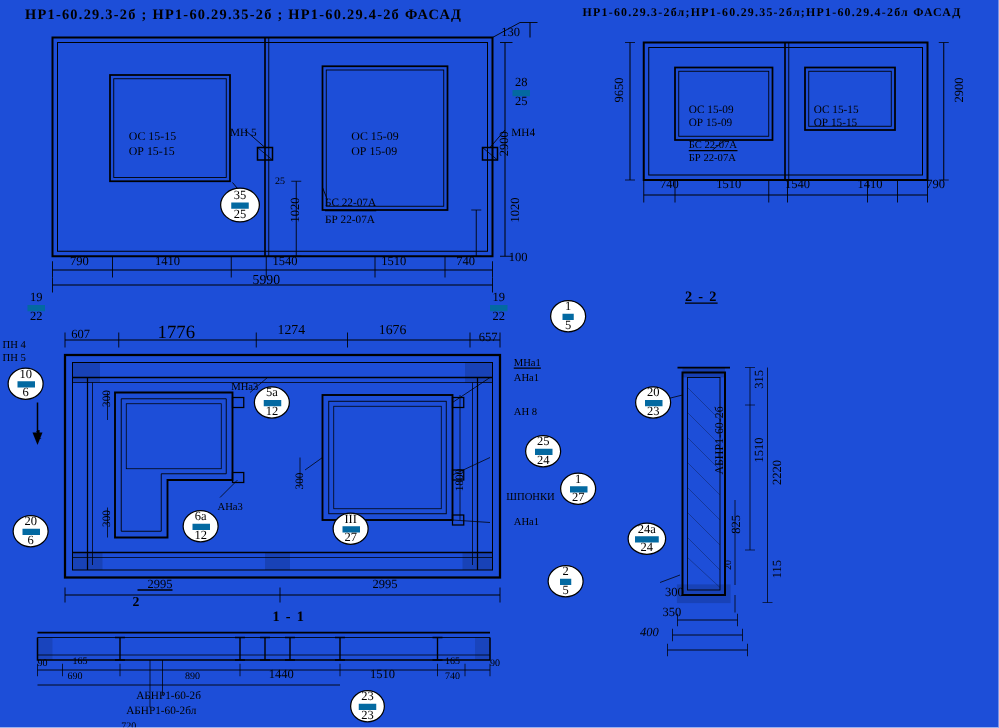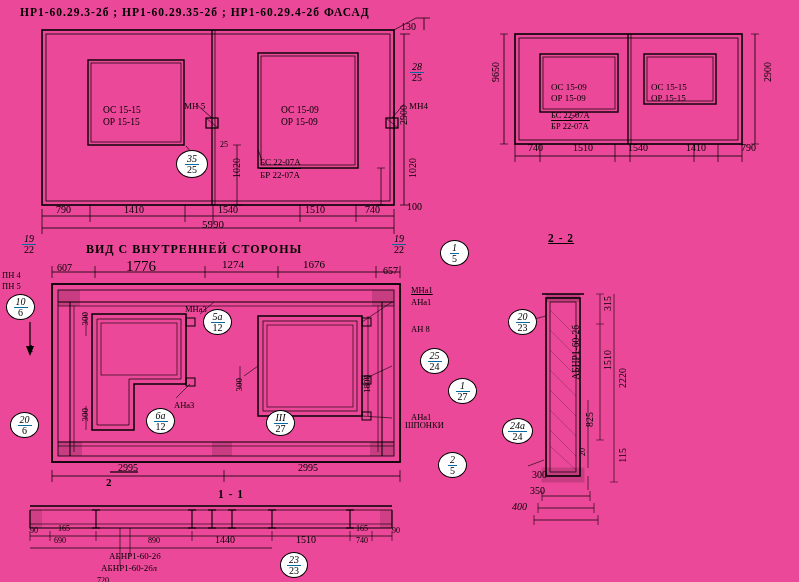--- a/index.html
+++ b/index.html
@@ -9,21 +9,21 @@
   }
   body {
     font-family: "Liberation Serif", serif;
     color: #000000;
   }
   #sheet {
     position: relative;
     width: 799px;
     height: 582px;
     overflow: hidden;
-    background: #ec4899;
+    background: #1d4ed8;
   }
   .abs { position: absolute; }
   .ttl {
     font-family: "Liberation Serif", serif;
     font-weight: bold;
     letter-spacing: 1px;
     white-space: nowrap;
   }
   .lbl {
     font-family: "Liberation Serif", serif;
@@ -38,21 +38,21 @@
     writing-mode: vertical-rl;
     transform: rotate(180deg);
     white-space: nowrap;
   }
   .frac {
     display: inline-block;
     text-align: center;
     line-height: 1.0;
     font-size: 10px;
   }
-  .frac .top { display: block; border-bottom: 1px solid #0369a1; padding: 0 2px; font-style: italic; }
+  .frac .top { display: block; border-bottom: 5px solid #0369a1; padding: 0 2px; }
   .frac .bot { display: block; padding: 0 2px; }
   .ellipse {
     border: 1.3px solid #000;
     border-radius: 50%;
     display: flex;
     align-items: center;
     justify-content: center;
     background: #fff;
   }
   svg { display: block; }
@@ -148,20 +148,21 @@
   <div class="abs dim" style="left:401px; top:21px;">130</div>
   <div class="abs" style="left:410px; top:62px; width:20px;">
     <span class="frac"><span class="top">28</span><span class="bot">25</span></span>
   </div>
   <div class="abs dim vert" style="left:398px; top:105px;">2900</div>
   <div class="abs dim vert" style="left:407px; top:158px;">1020</div>
   <div class="abs dim" style="left:407px; top:201px;">100</div>
   <div class="abs dim vert" style="left:231px; top:158px;">1020</div>
   <div class="abs dim" style="left:220px; top:140px; font-size:8px;">25</div>
 
+  <div class="abs ttl" style="left:466px; top:6px; font-size:9.5px;">НР1-60.29.3-2бл;НР1-60.29.35-2бл;НР1-60.29.4-2бл ФАСАД</div>
 
   <svg class="abs" style="left:460px; top:14px;" width="339" height="190">
     <rect x="55" y="20" width="227" height="110" fill="none" stroke="#000" stroke-width="1.6"></rect>
     <rect x="59" y="24" width="219" height="102" fill="none" stroke="#000" stroke-width="0.8"></rect>
 
     <line x1="168" y1="20" x2="168" y2="130" stroke="#000" stroke-width="1.3"></line>
     <line x1="171" y1="20" x2="171" y2="130" stroke="#000" stroke-width="0.7"></line>
 
     <rect x="80" y="40" width="78" height="58" fill="none" stroke="#000" stroke-width="1.4"></rect>
     <rect x="83" y="43" width="72" height="52" fill="none" stroke="#000" stroke-width="0.7"></rect>
@@ -199,21 +200,20 @@
 
   <div class="abs dim vert" style="left:490px; top:62px;">9650</div>
   <div class="abs dim vert" style="left:762px; top:62px;">2900</div>
 
   <div class="abs dim" style="left:528px; top:142px;">740</div>
   <div class="abs dim" style="left:573px; top:142px;">1510</div>
   <div class="abs dim" style="left:628px; top:142px;">1540</div>
   <div class="abs dim" style="left:686px; top:142px;">1410</div>
   <div class="abs dim" style="left:741px; top:142px;">790</div>
 
-  <div class="abs ttl" style="left:86px; top:242px; font-size:12px;">ВИД С ВНУТРЕННЕЙ СТОРОНЫ</div>
 
   <svg class="abs" style="left:0px; top:236px;" width="470" height="250">
 
     <line x1="52" y1="36" x2="400" y2="36" stroke="#000" stroke-width="0.8"></line>
     <line x1="52" y1="30" x2="52" y2="42" stroke="#000" stroke-width="0.7"></line>
     <line x1="95" y1="30" x2="95" y2="42" stroke="#000" stroke-width="0.7"></line>
     <line x1="205" y1="30" x2="205" y2="42" stroke="#000" stroke-width="0.7"></line>
     <line x1="278" y1="30" x2="278" y2="42" stroke="#000" stroke-width="0.7"></line>
     <line x1="376" y1="30" x2="376" y2="42" stroke="#000" stroke-width="0.7"></line>
     <line x1="400" y1="30" x2="400" y2="42" stroke="#000" stroke-width="0.7"></line>
@@ -301,21 +301,21 @@
   </div>
   <div class="abs ellipse" style="left:10px; top:412px; width:27px; height:24px;">
     <span class="frac">
         <span class="top">20</span>
         <span class="bot">6</span>
       </span>
   </div>
 
   <div class="abs lbl" style="left:185px; top:304px; font-size:8.5px;">МНа3</div>
   <div class="abs lbl" style="left:174px; top:400px; font-size:8.5px;">АНа3</div>
-  <div class="abs lbl" style="left:405px; top:392px; font-size:8.5px;margin-top:28px;">ШПОНКИ</div>
+  <div class="abs lbl" style="left:405px; top:392px; font-size:8.5px;">ШПОНКИ</div>
 
   <div class="abs lbl" style="left:411px; top:285px; font-size:8.5px;text-decoration:underline;">МНа1</div>
   <div class="abs lbl" style="left:411px; top:297px; font-size:8.5px;">АНа1</div>
   <div class="abs lbl" style="left:411px; top:324px; font-size:8.5px;">АН 8</div>
   <div class="abs lbl" style="left:411px; top:412px; font-size:8.5px;">АНа1</div>
 
   <div class="abs ellipse" style="left:203px; top:309px; width:27px; height:24px;">
     <span class="frac">
         <span class="top">5а</span>
         <span class="bot">12</span>

